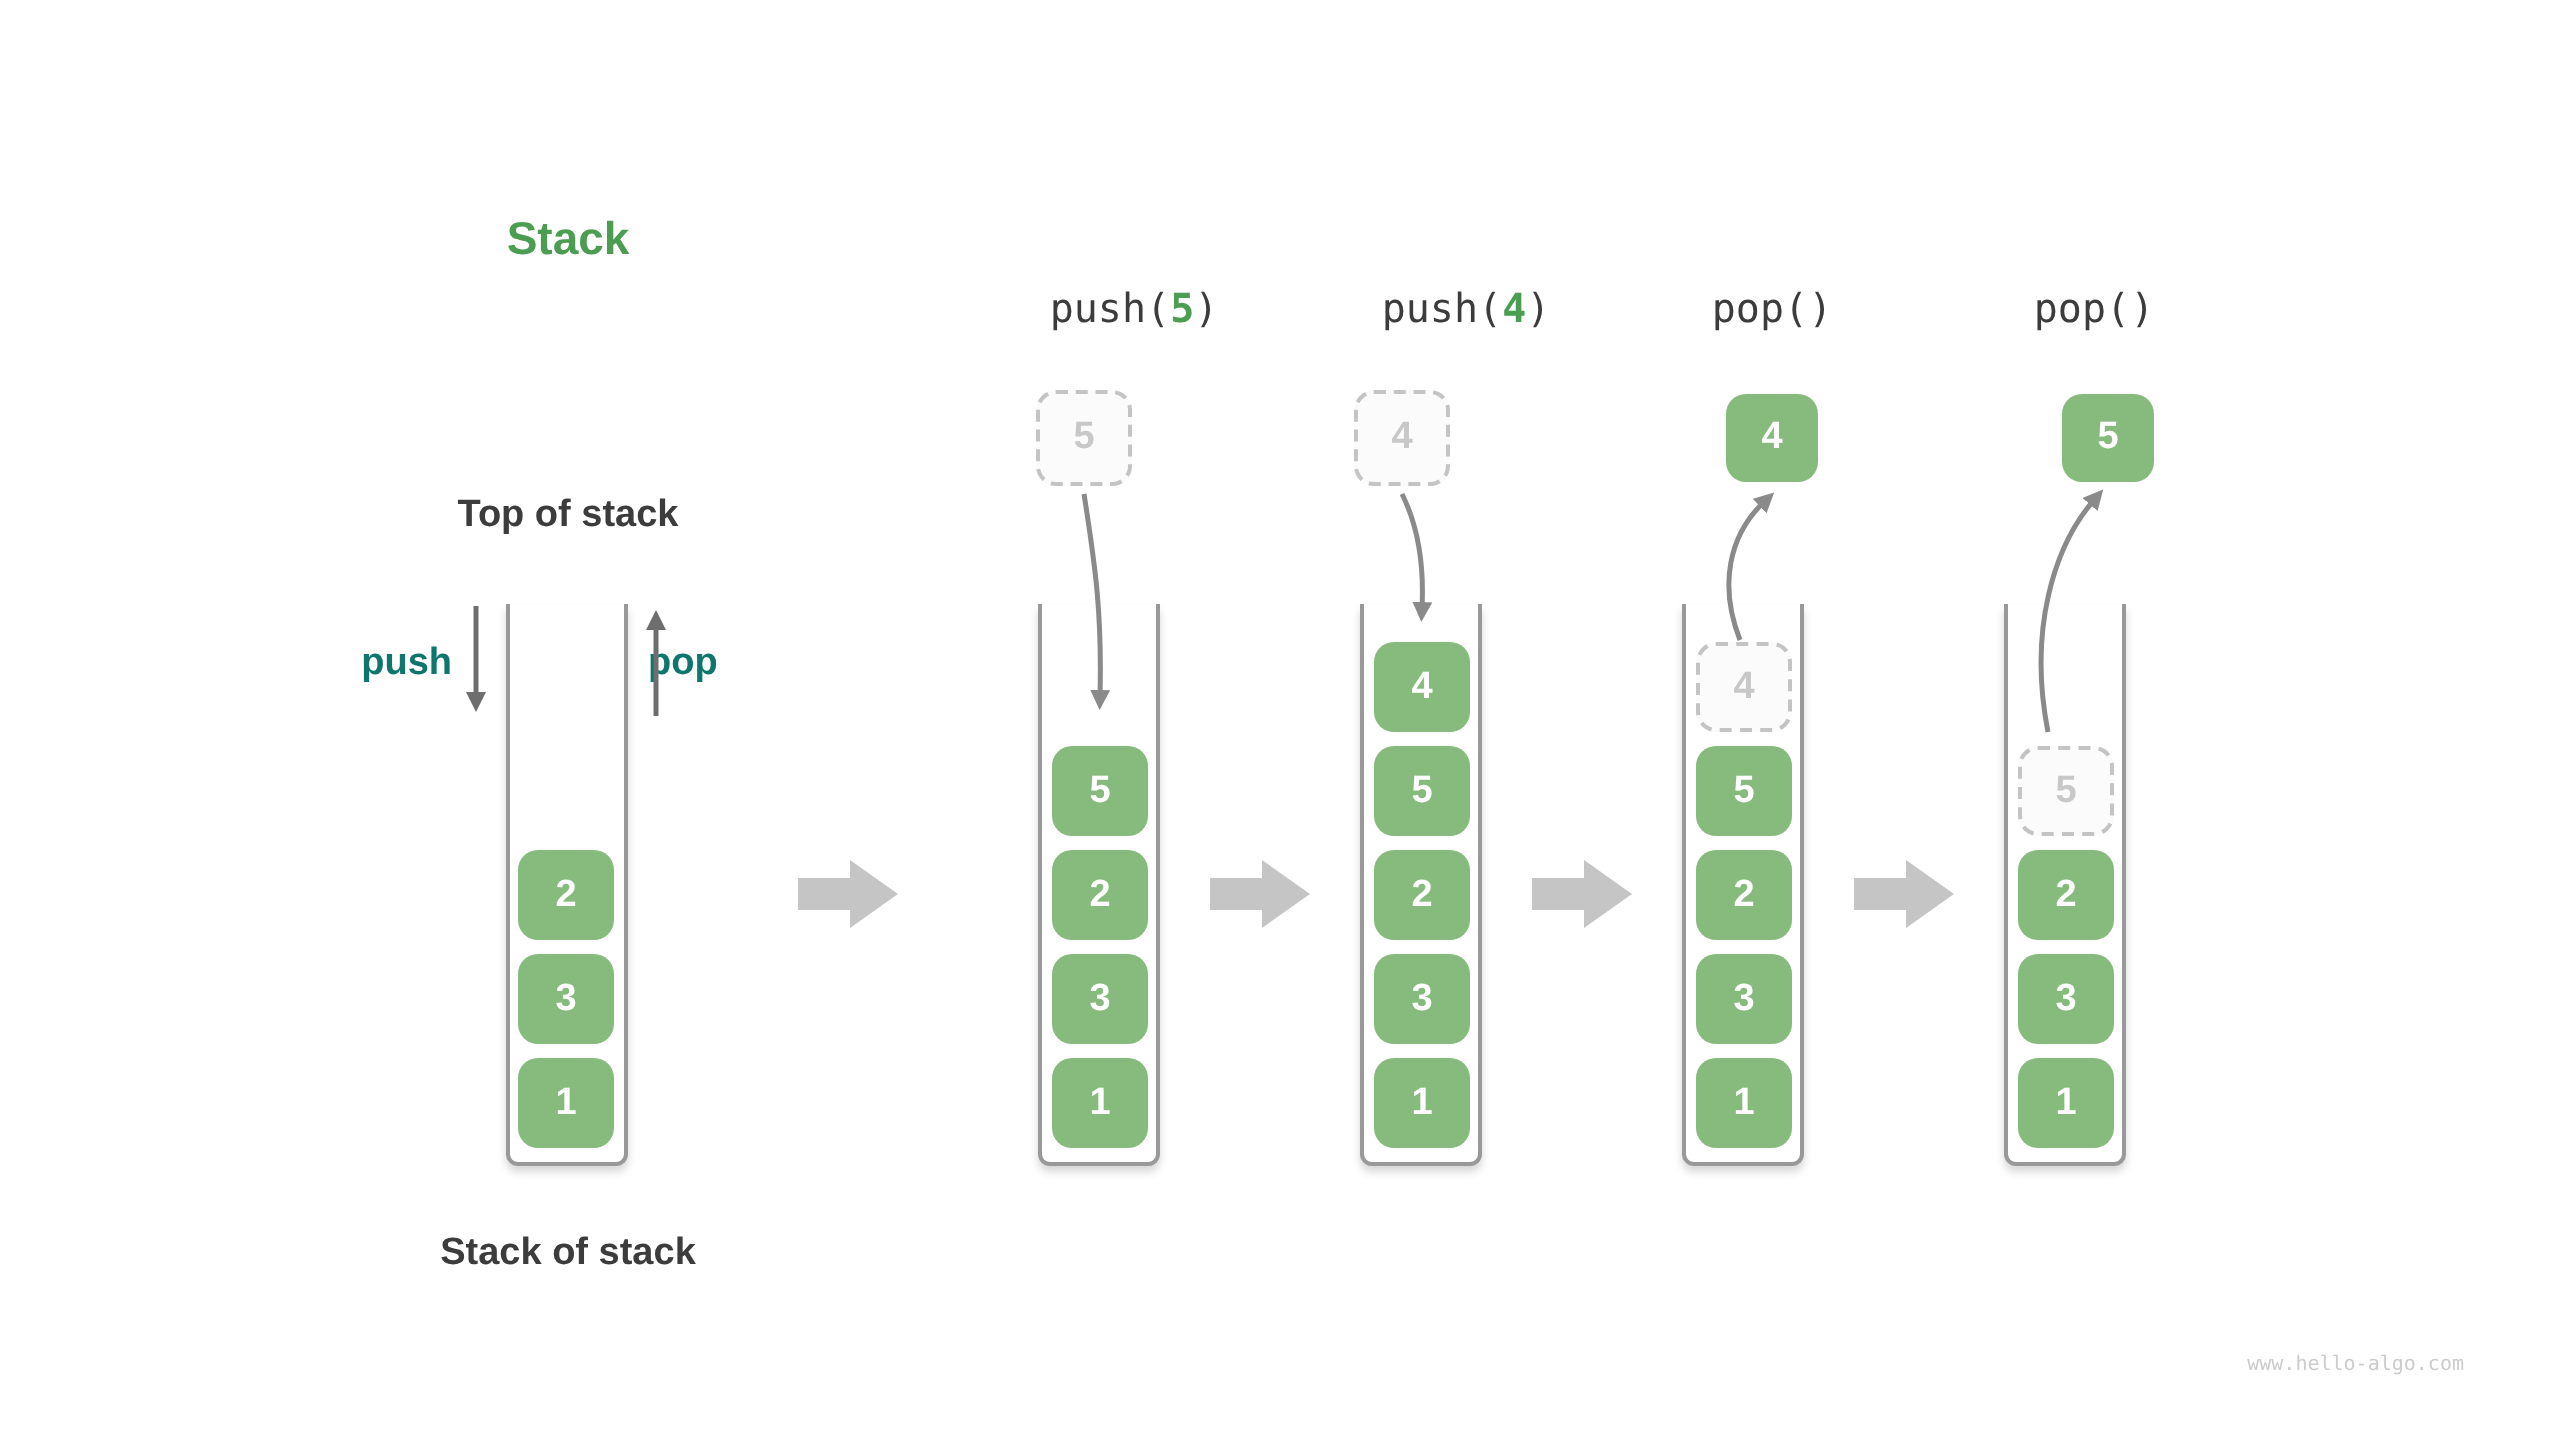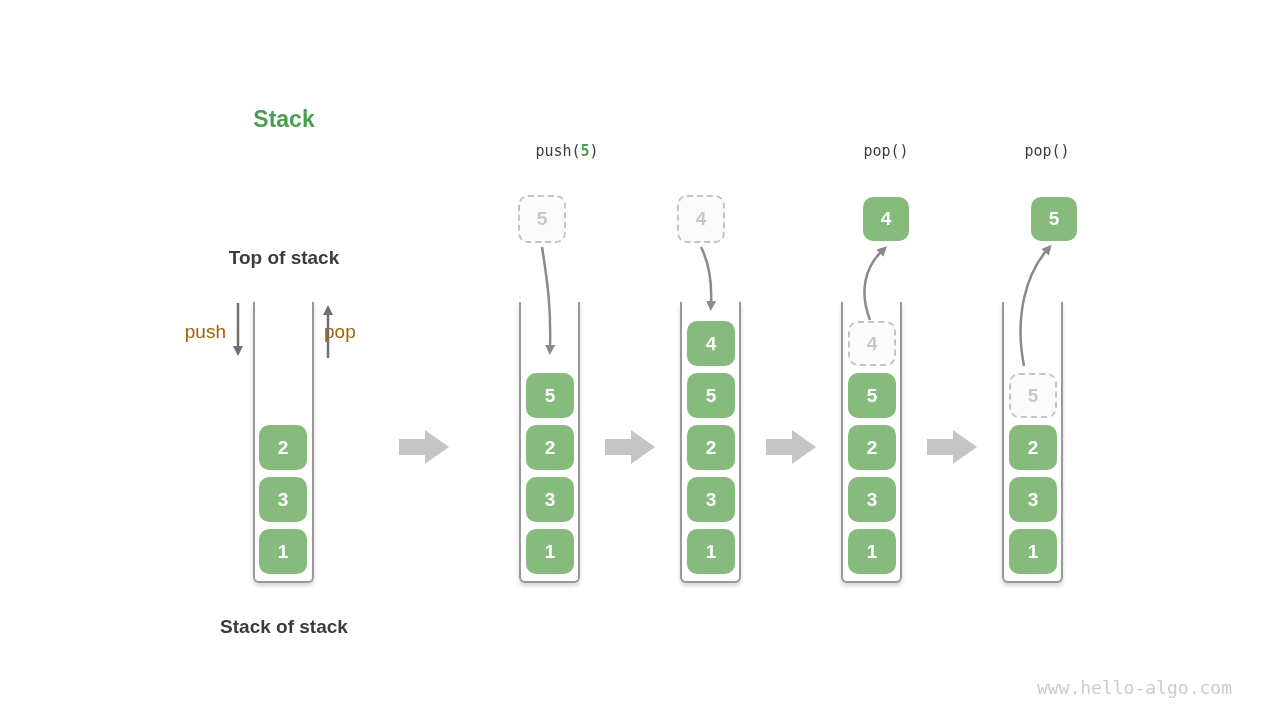--- a/index.html
+++ b/index.html
@@ -20,29 +20,29 @@
     font-size: 23px; font-weight: bold;
     color: #4B9E51;
   }
   .side-label {
     width: 240px; left: 164px;
     text-align: center;
     font-size: 19px; font-weight: bold;
     color: #3C3C3C;
   }
   .arrow-word {
-    font-size: 19px; font-weight: normal;
-    color: #a16207;
+    font-size: 19px; font-weight: bold;
+    color: #0f766e;
   }
 
   .op-label {
     top: 142px; width: 170px;
     text-align: center;
     font-family: "DejaVu Sans Mono", monospace;
-    font-size: 15px;
+    font-size: 20px;
     color: #3C3C3C;
     white-space: nowrap;
   }
   .op-arg { color: #4B9E51; font-weight: bold; }
 
   .stack-container {
     top: 302px; width: 61px; height: 281px;
     background: #ffffff;
     border-left: 2px solid #999999;
     border-right: 2px solid #999999;
@@ -88,21 +88,21 @@
 
   .c1 { left: 259px; }
   .c2 { left: 526px; }
   .c3 { left: 687px; }
   .c4 { left: 848px; }
   .c5 { left: 1009px; }
 
   .watermark {
     right: 48px; top: 677px;
     font-family: "DejaVu Sans Mono", monospace;
-    font-size: 18px;
+    font-size: 10px;
     color: #CCCCCC;
   }
 
   svg.overlay {
     position: absolute; left: 0; top: 0;
     width: 1280px; height: 720px;
     pointer-events: none;
     z-index: 2;
   }
 </style>
@@ -111,20 +111,21 @@
 
 <div class="canvas">
 
   <div class="abs title">Stack</div>
   <div class="abs side-label" style="top:247px;">Top of stack</div>
   <div class="abs side-label" style="top:616px;">Stack of stack</div>
   <div class="abs arrow-word" style="left:150px; top:321px; width:76px; text-align:right;">push</div>
   <div class="abs arrow-word" style="left:324px; top:321px;">pop</div>
 
   <div class="abs op-label" style="left:482px;"><span>push(</span><span class="op-arg">5</span><span>)</span></div>
+  <div class="abs op-label" style="left:648px;"><span>push(</span><span class="op-arg">4</span><span>)</span></div>
   <div class="abs op-label" style="left:801px;"><span>pop(</span><span class="op-arg"></span><span>)</span></div>
   <div class="abs op-label" style="left:962px;"><span>pop(</span><span class="op-arg"></span><span>)</span></div>
 
   <div class="abs stack-container" style="left:253px;"></div>
   <div class="abs stack-container" style="left:519px;"></div>
   <div class="abs stack-container" style="left:680px;"></div>
   <div class="abs stack-container" style="left:841px;"></div>
   <div class="abs stack-container" style="left:1002px;"></div>
 
   <div class="abs block c1 lv2">2</div>

